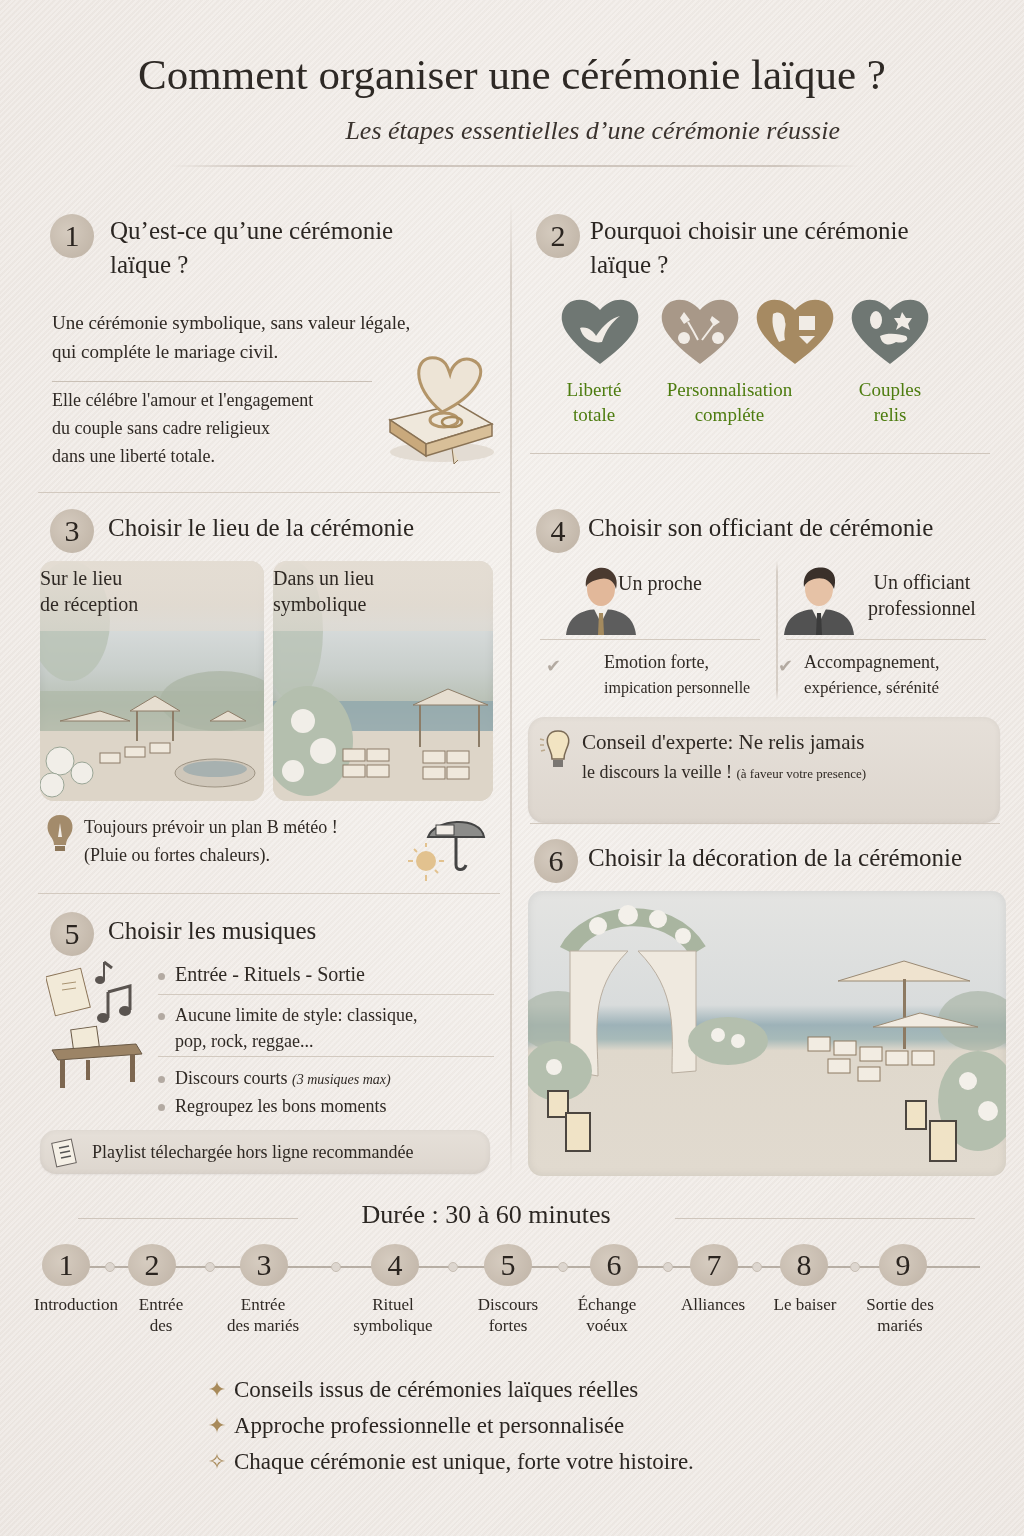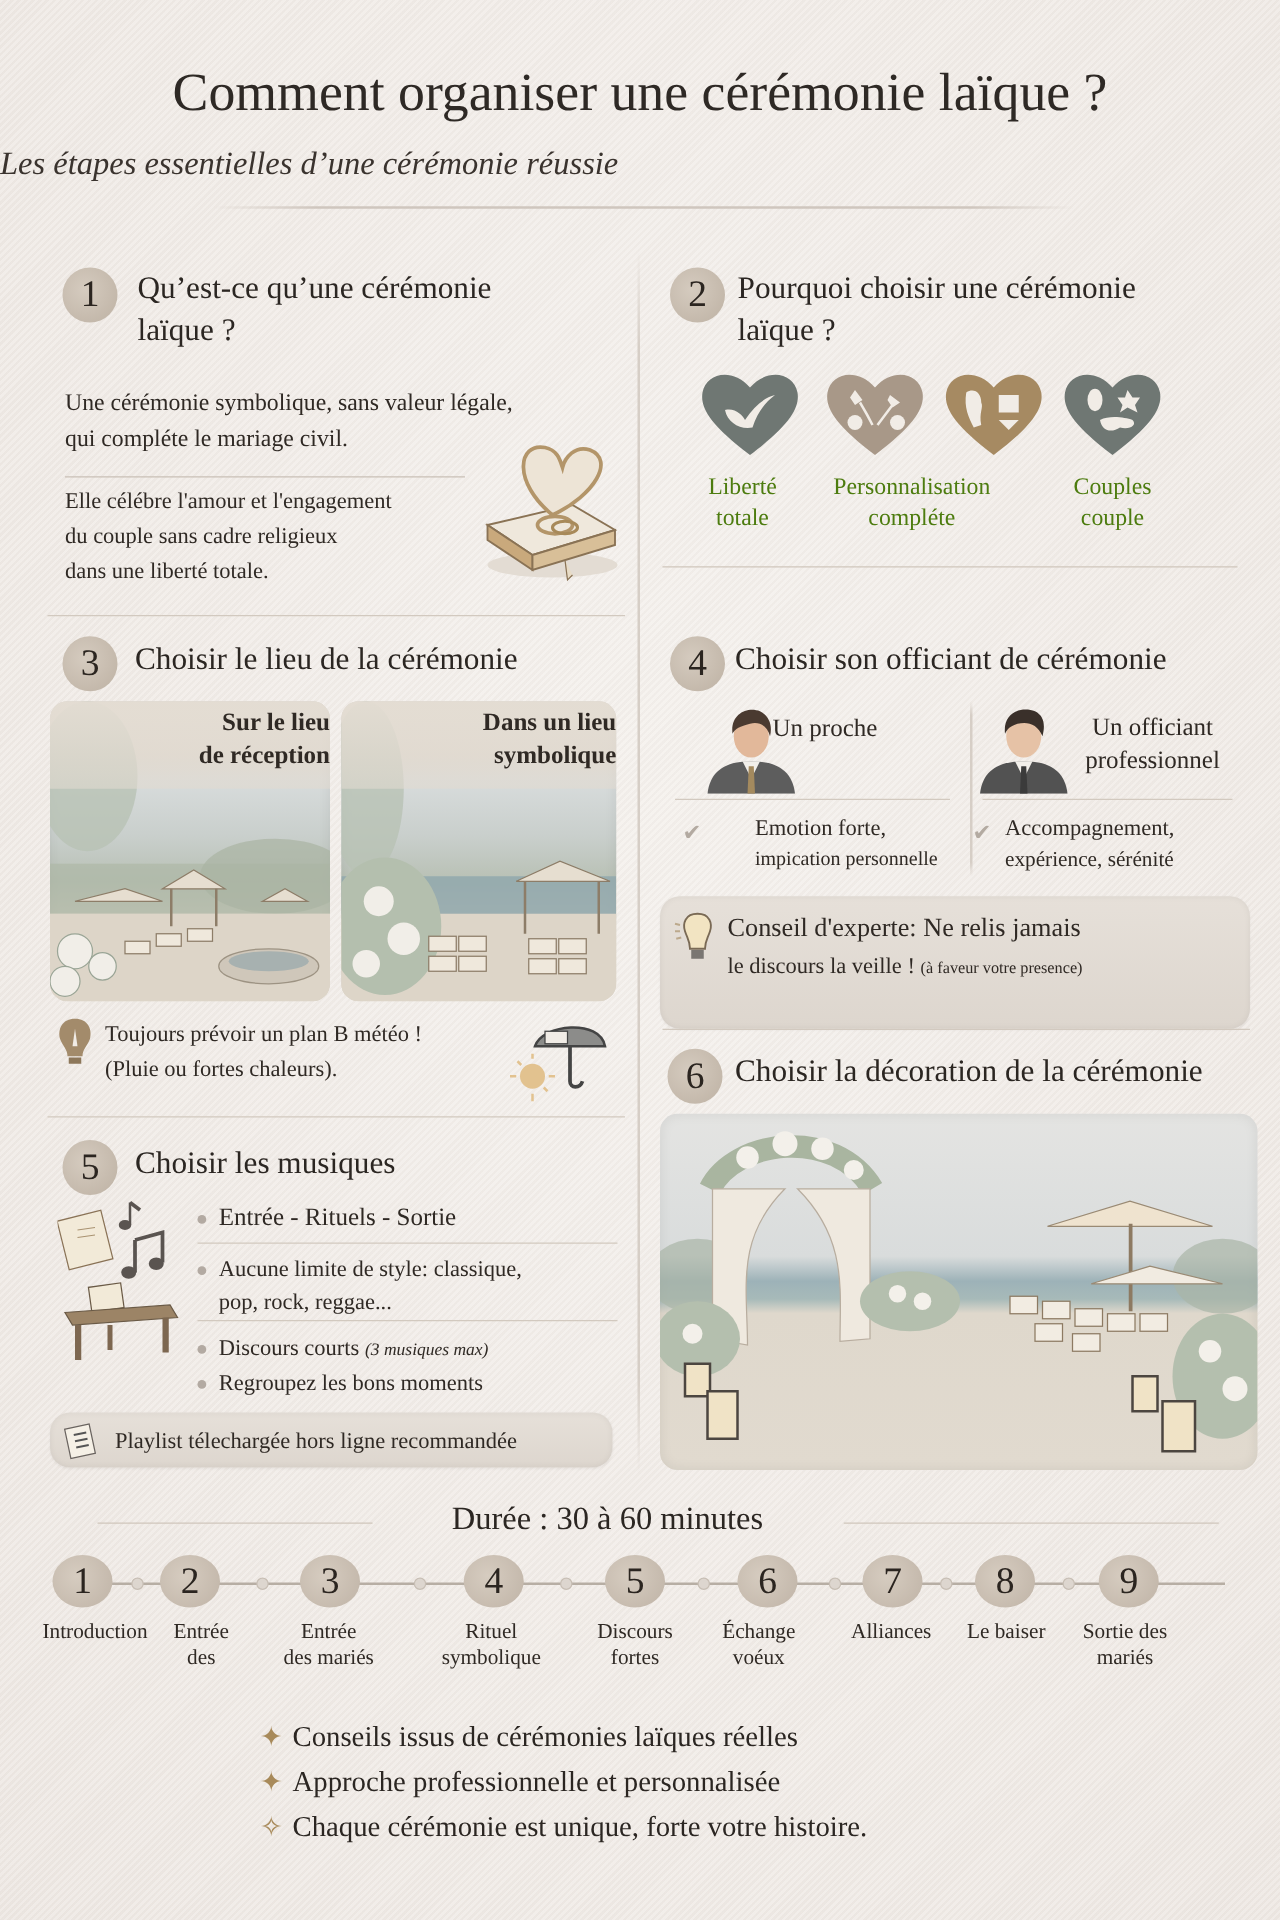--- a/index.html
+++ b/index.html
@@ -16,21 +16,21 @@
     background:
       repeating-linear-gradient(135deg, rgba(255,255,255,0.18) 0 2px, rgba(0,0,0,0.012) 2px 4px),
       radial-gradient(ellipse at 50% 40%, #f4f0ec 0%, #ede7e2 100%);
   }
   .abs { position: absolute; }
   .title {
     top: 50px; left: 0; width: 1024px; text-align: center;
     font-family: "Liberation Serif", serif; font-size: 43px; color: #2e2925;
   }
   .subtitle {
-    top: 116px; left: 0; width: 840px; text-align: left;
+    top: 116px; left: 0; width: 840px; text-align: right;
     font-family: "Liberation Serif", serif; font-style: italic; font-size: 26px; color: #3a332e;
   }
   .rule { height: 2px; background: linear-gradient(90deg, transparent, #cfc6be 12%, #cfc6be 88%, transparent); }
   .vrule { width: 2px; background: linear-gradient(180deg, transparent, #d6cec6 8%, #d6cec6 92%, transparent); }
   .num {
     width: 44px; height: 44px; border-radius: 50%;
     background: radial-gradient(circle at 40% 40%, #d5cbbf, #bdb1a3);
     display: flex; align-items: center; justify-content: center;
     font-family: "Liberation Serif", serif; font-size: 30px; color: #2b2520;
   }
@@ -43,22 +43,22 @@
   .small-text { font-family: "Liberation Serif", serif; font-size: 17px; line-height: 25px; color: #2f2924; }
   .heart-label { font-family: "Liberation Serif", serif; font-size: 19px; line-height: 25px; text-align: center; color: #4d7c0f; }
   .photo {
     border-radius: 14px; overflow: hidden;
     background: linear-gradient(180deg, #e3ddd4 0%, #dcd6ce 18%, #d8dcdc 26%, #c9cfcc 45%, #b8c0b4 60%, #d9d2c5 75%, #e2dbd0 100%);
     box-shadow: inset 0 0 10px rgba(0,0,0,0.08);
   }
   .photo-label {
     position: absolute; left: 0; right: 0; top: 0; height: 70px;
     background: linear-gradient(180deg, rgba(228,221,211,0.95), rgba(225,218,208,0.6));
-    text-align: right; padding-top: 4px;
-    font-family: "Liberation Serif", serif; font-size: 20px; line-height: 26px; color: #2f2924; font-weight: bold;
+    text-align: left; padding-top: 4px;
+    font-family: "Liberation Serif", serif; font-size: 20px; line-height: 26px; color: #2f2924;
   }
   .tip-box {
     border-radius: 16px;
     background: linear-gradient(180deg, #e6e0d9, #ddd6ce);
     box-shadow: inset 0 0 6px rgba(0,0,0,0.06), 0 1px 2px rgba(0,0,0,0.05);
   }
   .bullet { display: inline-block; width: 7px; height: 7px; border-radius: 50%; background: #b3aaa2; margin-right: 10px; vertical-align: middle; }
   .tl-circle {
     width: 48px; height: 42px; border-radius: 50%;
     background: radial-gradient(circle at 40% 40%, #d6ccc0, #bfb3a6);
@@ -153,21 +153,21 @@
   <div class="abs heart-label" style="top:167px; left:14px; width:100px;">
     <div>Liberté</div>
     <div>totale</div>
   </div>
   <div class="abs heart-label" style="top:167px; left:112px; width:175px;">
     <div>Personnalisation</div>
     <div>compléte</div>
   </div>
   <div class="abs heart-label" style="top:167px; left:305px; width:110px;">
     <div>Couples</div>
-    <div>couple</div>
+    <div>relis</div>
   </div>
   <div class="abs" style="top:243px; left:0; width:460px; height:1px; background:#cfc6bc;"></div>
 </div>
 
 <div class="abs" style="top:492px; left:38px; width:462px; height:1px; background:#d2c9bf;"></div>
 
 <div class="abs" style="top:505px; left:40px; width:460px;">
   <div class="abs num" style="top:4px; left:10px;">3</div>
   <div class="abs sec-title" style="top:6px; left:68px; width:400px;">Choisir le lieu de la cérémonie</div>
 

